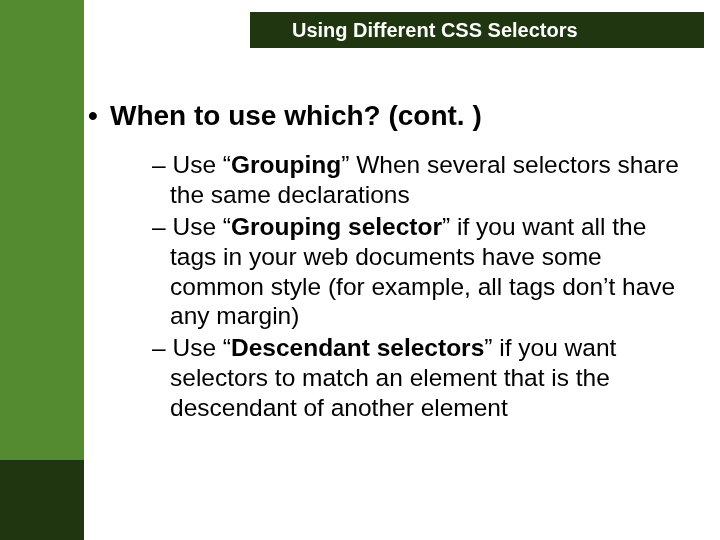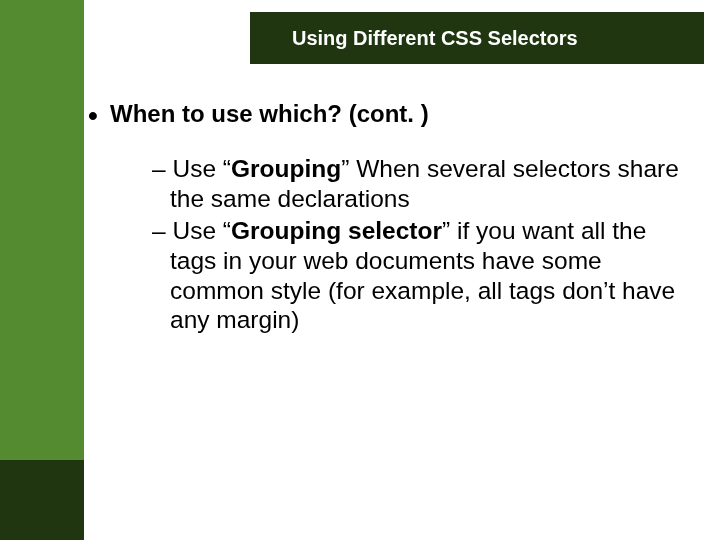--- a/index.html
+++ b/index.html
@@ -23,40 +23,40 @@
     left: 0; top: 460px;
     width: 84px;
     height: 80px;
     background: #1f3610;
   }
   .title-bar {
     position: absolute;
     left: 250px;
     top: 12px;
     width: 454px;
-    height: 52px;
+    height: 36px;
     background: #1f3610;
     color: #fff;
     font-size: 20px;
     font-weight: bold;
     display: flex;
     align-items: center;
     padding-left: 42px;
   }
   .content {
     position: absolute;
     left: 96px;
     top: 100px;
     width: 600px;
   }
   .heading {
-    font-size: 24px;
+    font-size: 28px;
     font-weight: bold;
     color: #000;
-    margin-bottom: 26px;
+    margin-bottom: 18px;
     padding-left: 14px;
     position: relative;
   }
   .heading::before {
     content: "•";
     position: absolute;
     left: -8px;
     top: 0;
     font-size: 28px;
   }
@@ -90,16 +90,19 @@
     <div class="bullets">
 
       <div class="bullet-item">
         <span class="dash">– </span><span>Use “</span><span class="bold">Grouping</span><span>” When several selectors share the same declarations</span>
       </div>
 
       <div class="bullet-item">
         <span class="dash">– </span><span>Use “</span><span class="bold">Grouping selector</span><span>” if you want all the tags in your web documents have some common style (for example, all tags don’t have any margin)</span>
       </div>
 
+      <div class="bullet-item">
+        <span class="dash">– </span><span>Use “</span><span class="bold">Descendant selectors</span><span>” if you want selectors to match an element that is the descendant of another element</span>
+      </div>
 
     </div>
   </div>
 </div>
 
 </body></html>

